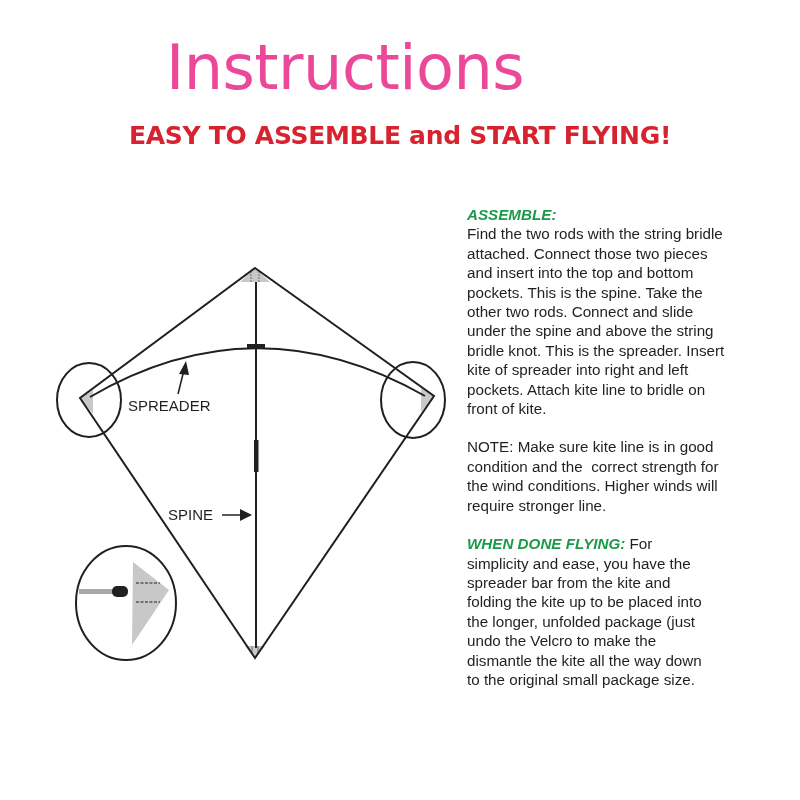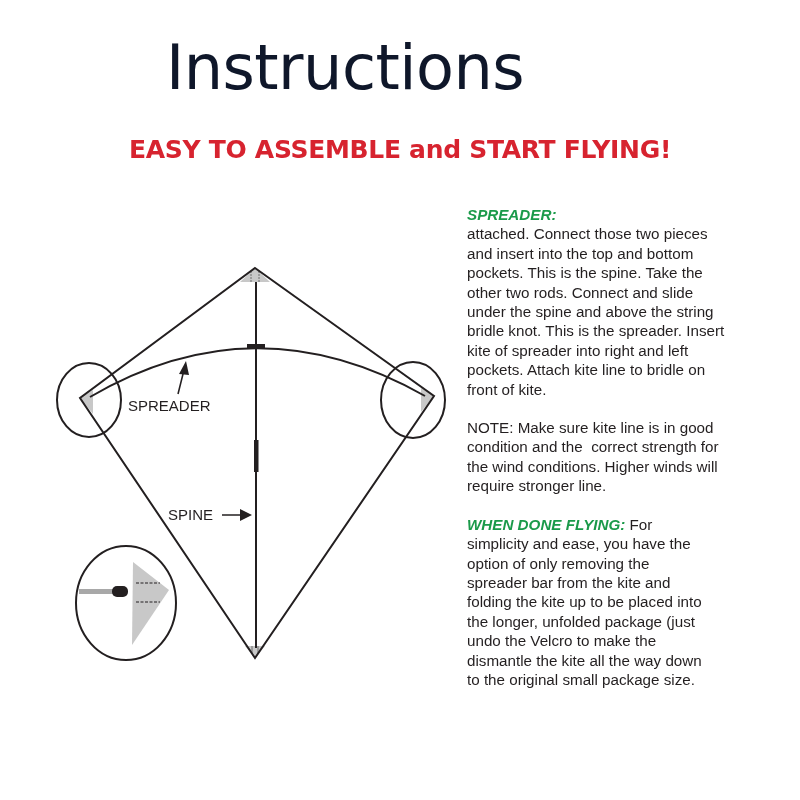--- a/index.html
+++ b/index.html
@@ -1,18 +1,18 @@
 <!DOCTYPE html>
 <html><head>
   <meta charset="utf-8">
   <style>
     html, body { margin: 0; padding: 0; background: #ffffff; }
     body { width: 800px; height: 800px; position: relative; overflow: hidden; font-family: "Liberation Sans", sans-serif; color: #231f20; }
-    .title { position: absolute; left: 0; top: 28px; width: 690px; text-align: center; font-family: "DejaVu Sans", sans-serif; font-size: 62px; font-weight: normal; letter-spacing: -0.5px; color: #0f172a; margin: 0; line-height: 80px; }
-    .subtitle { position: absolute; left: 0; top: 132px; width: 800px; text-align: center; font-family: "DejaVu Sans", sans-serif; font-size: 25px; color: #d7232f; margin: 0; line-height: 36px; letter-spacing: -0.3px; }
+    .title { position: absolute; left: 0; top: 28px; width: 690px; text-align: center; font-family: "DejaVu Sans", sans-serif; font-size: 62px; font-weight: normal; letter-spacing: -0.5px; color: #ec4899; margin: 0; line-height: 80px; }
+    .subtitle { position: absolute; left: 0; top: 118px; width: 800px; text-align: center; font-family: "DejaVu Sans", sans-serif; font-size: 25px; color: #d7232f; margin: 0; line-height: 36px; letter-spacing: -0.3px; }
     .diagram { position: absolute; left: 0; top: 0; width: 460px; height: 800px; }
     .text-col { position: absolute; left: 467px; top: 205px; width: 330px; font-size: 15.2px; line-height: 19.4px; color: #231f20; }
     .text-col p { margin: 0; }
     .section { margin-bottom: 19px; }
     .section.when { }
     .heading-green { color: #1b9a4a; font-weight: bold; font-style: italic; }
     .heading-bold { font-weight: normal; }
     .label { font-family: "Liberation Sans", sans-serif; font-size: 15px; fill: #231f20; }
   </style>
 </head>
@@ -64,21 +64,22 @@
     <polygon points="133,562 169,590 132,645" fill="#c8c8c8"></polygon>
     <line x1="136" y1="583" x2="160" y2="583" stroke="#231f20" stroke-width="1" stroke-dasharray="3,1.5"></line>
     <line x1="136" y1="602" x2="160" y2="602" stroke="#231f20" stroke-width="1" stroke-dasharray="3,1.5"></line>
     <rect x="79" y="589" width="35" height="5" fill="#a8a8a8"></rect>
     <rect x="112" y="586" width="16" height="11" rx="5" fill="#231f20"></rect>
   </g>
 </svg>
 
 <div class="text-col">
   <div class="section">
-    <p class="heading-green">SPREADER:</p>
+    <p class="heading-green">ASSEMBLE:</p>
+    <p>Find the two rods with the string bridle</p>
     <p>attached. Connect those two pieces</p>
     <p>and insert into the top and bottom</p>
     <p>pockets. This is the spine. Take the</p>
     <p>other two rods. Connect and slide</p>
     <p>under the spine and above the string</p>
     <p>bridle knot. This is the spreader. Insert</p>
     <p>kite of spreader into right and left</p>
     <p>pockets. Attach kite line to bridle on</p>
     <p>front of kite.</p>
   </div>
@@ -86,21 +87,20 @@
   <div class="section">
     <p><span class="heading-bold">NOTE:</span><span style="white-space:pre"> Make sure kite line is in good</span></p>
     <p style="white-space:pre">condition and the  correct strength for</p>
     <p>the wind conditions. Higher winds will</p>
     <p>require stronger line.</p>
   </div>
 
   <div class="section when">
     <p><span class="heading-green">WHEN DONE FLYING:</span><span style="white-space:pre"> For</span></p>
     <p>simplicity and ease, you have the</p>
-    <p>option of only removing the</p>
     <p>spreader bar from the kite and</p>
     <p>folding the kite up to be placed into</p>
     <p>the longer, unfolded package (just</p>
     <p>undo the Velcro to make the</p>
     <p>dismantle the kite all the way down</p>
     <p>to the original small package size.</p>
   </div>
 </div>
 
 </body></html>

